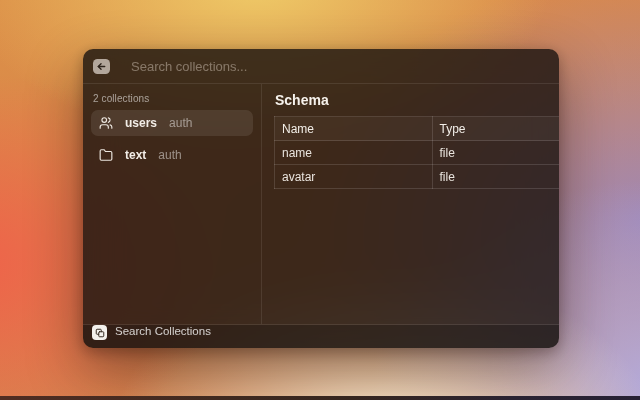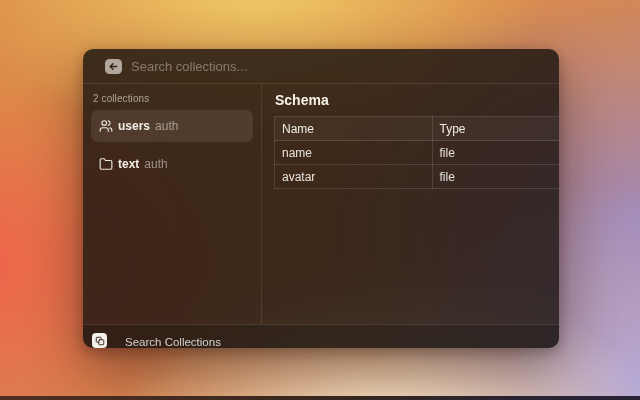--- a/index.html
+++ b/index.html
@@ -36,21 +36,21 @@
     box-shadow: 0 22px 55px rgba(35, 15, 8, 0.45), 0 4px 14px rgba(30, 12, 6, 0.30);
     display: flex; flex-direction: column;
     color: #efeae4;
     overflow: hidden;
   }
 
   
   .search-bar {
     height: 34px; flex: 0 0 34px;
     display: flex; align-items: center;
-    padding: 0 22px; gap: 9px;
+    padding: 0 10px; gap: 21px;
   }
   .back-btn {
     width: 17px; height: 15px; flex: 0 0 17px;
     border: none; border-radius: 4.5px;
     background: #b3a79c;
     display: flex; align-items: center; justify-content: center;
     cursor: pointer; padding: 0;
   }
   .back-btn svg { width: 11px; height: 11px; display: block; }
   .search-input {
@@ -67,22 +67,22 @@
   .sidebar { width: 178px; flex: 0 0 178px; padding: 7px 8px 0; }
   .v-divider { width: 1px; flex: 0 0 1px; background: rgba(255,255,255,0.09); }
   .content { flex: 1 1 auto; padding: 6px 12px 0; min-width: 0; }
 
   .count-label {
     font-size: 10px; font-weight: 500; letter-spacing: 0.1px;
     color: rgba(255,255,255,0.55);
     margin: 2px 0 6px 2px;
   }
   .side-item {
-    height: 32px; border-radius: 7px;
-    display: flex; align-items: center; gap: 5px;
+    height: 26px; border-radius: 7px;
+    display: flex; align-items: center; gap: 12px;
     padding: 0 8px; margin-bottom: 6px;
     cursor: pointer;
   }
   .side-item.selected { background: rgba(255,255,255,0.09); }
   .side-item .item-icon { width: 14px; height: 14px; flex: 0 0 14px; display: flex; }
   .side-item .item-icon svg { width: 14px; height: 14px; }
   .item-label { font-size: 12px; font-weight: 600; color: #f2ede7; }
   .item-badge { font-size: 12px; font-weight: 400; color: rgba(255,255,255,0.48); }
 
   .schema-title { font-size: 14px; font-weight: 700; color: #f6f2ec; margin: 2px 0 8px 1px; }
@@ -94,21 +94,21 @@
     border: 1px solid rgba(255,255,255,0.13);
     height: 24px; padding: 0 7px;
     font-size: 12px; text-align: left; vertical-align: middle;
   }
   table.schema th { font-weight: 500; color: #f2eee8; background: rgba(255,255,255,0.035); }
   table.schema td { font-weight: 400; color: #e9e4de; }
 
   
   .footer {
     height: 23px; flex: 0 0 23px;
-    display: flex; align-items: flex-end; gap: 18px;
+    display: flex; align-items: flex-start; gap: 8px;
     padding: 0 9px;
     background: rgba(10, 8, 7, 0.22);
   }
   .app-icon {
     width: 15px; height: 15px; flex: 0 0 15px;
     background: #f4f1ed; border-radius: 4px;
     display: flex; align-items: center; justify-content: center;
   }
   .app-icon svg { width: 10px; height: 10px; display: block; }
   .footer-label { font-size: 11.5px; color: rgba(255,255,255,0.78); }

